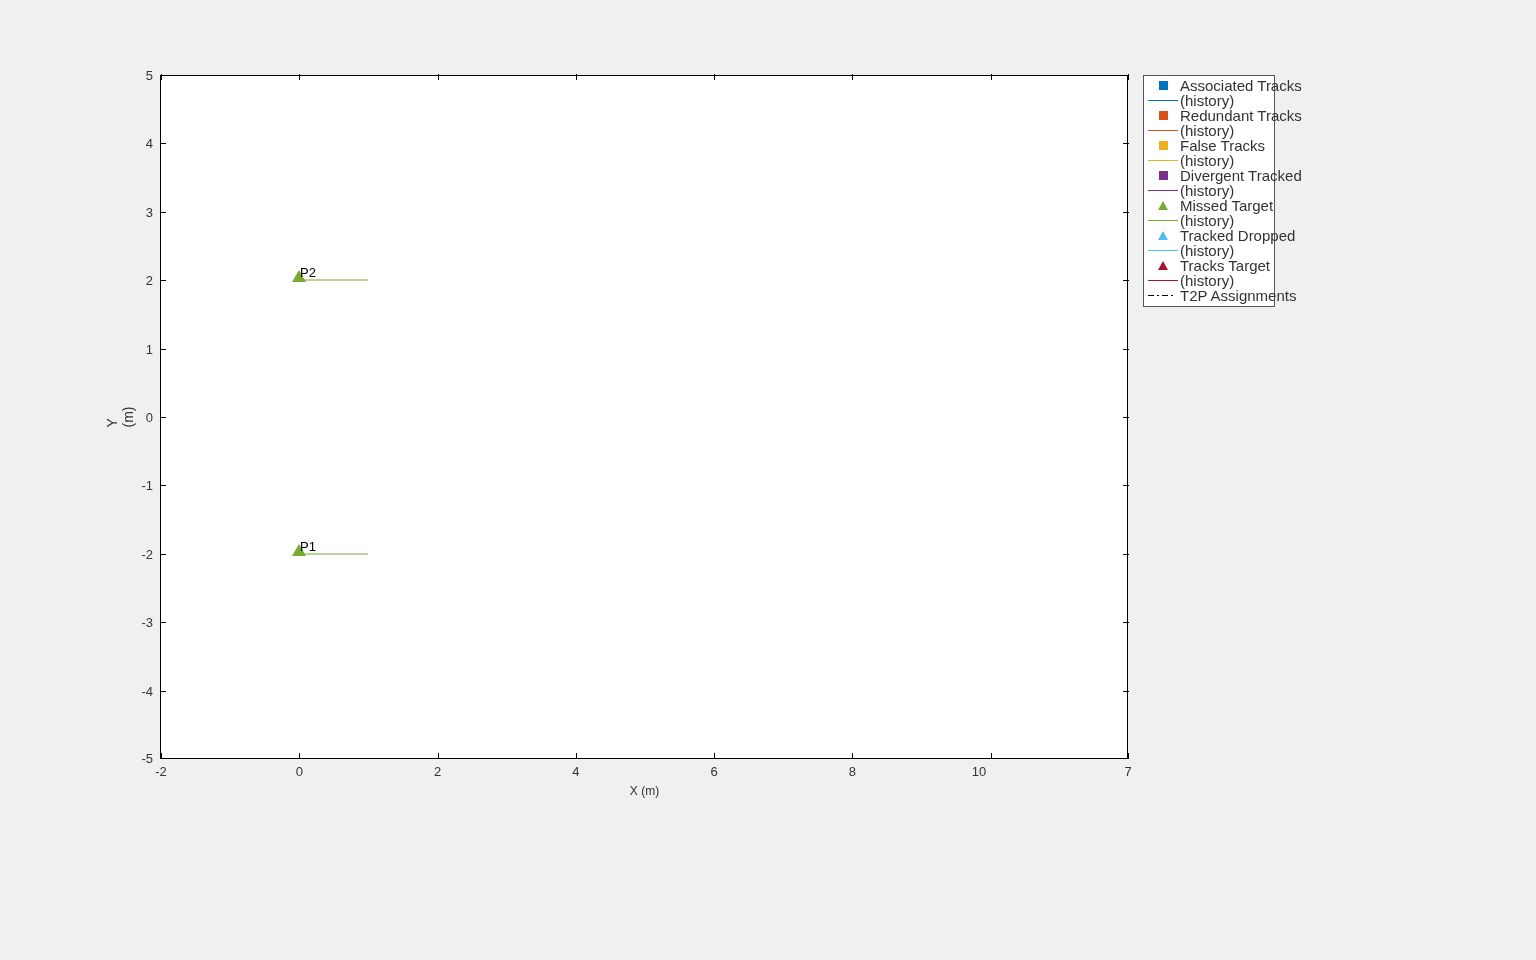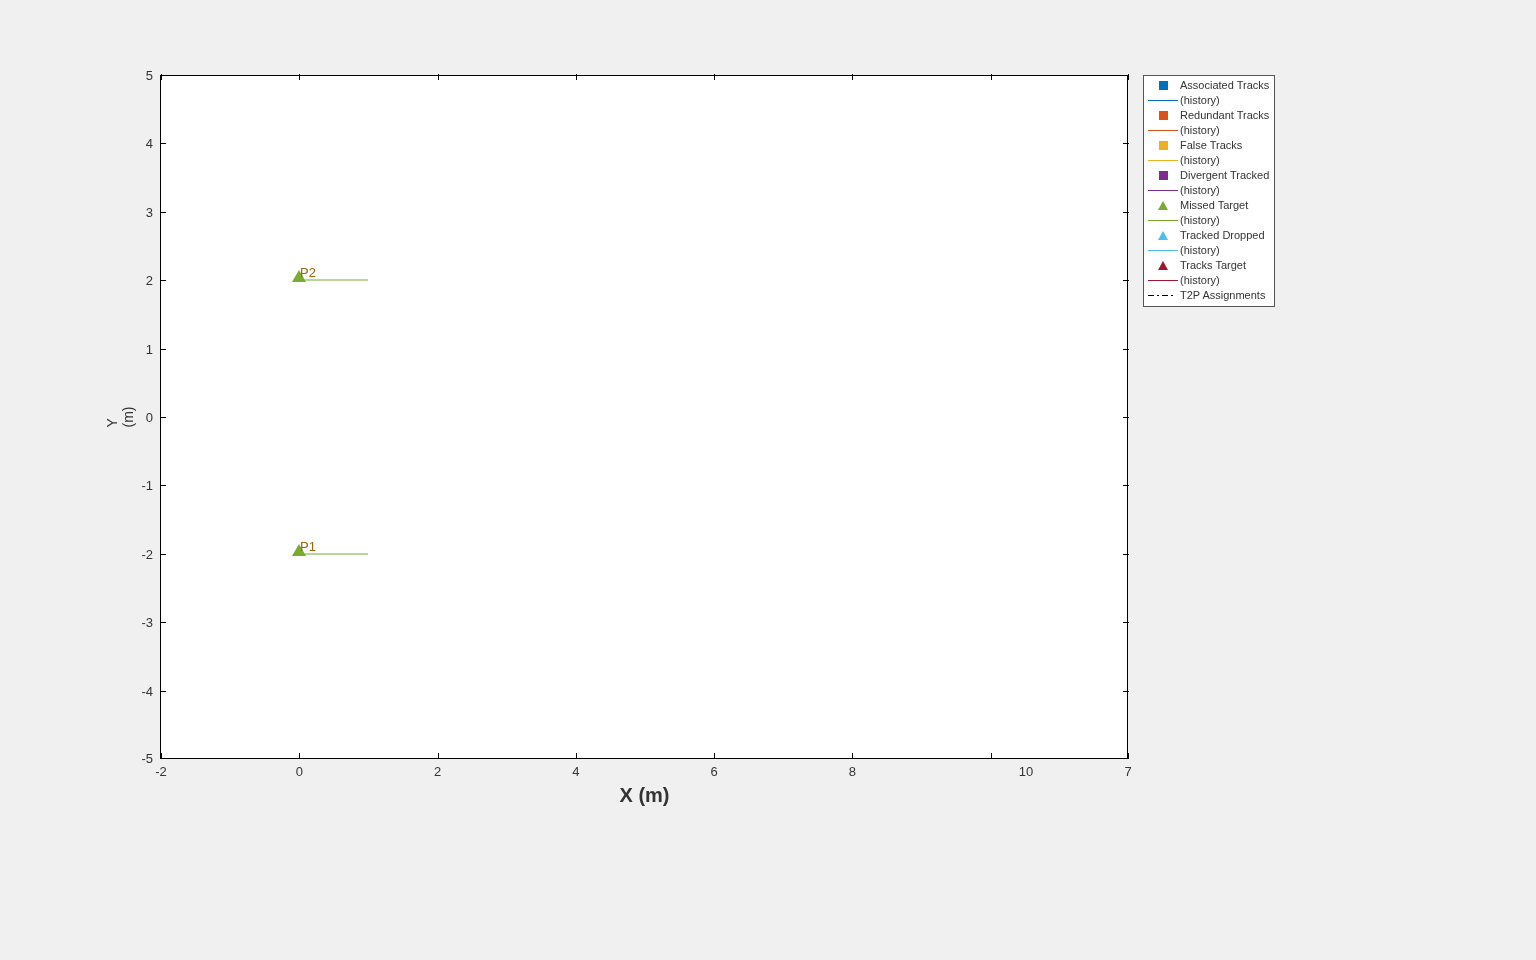--- a/index.html
+++ b/index.html
@@ -68,22 +68,21 @@
     transform: translate(-8px, -50%);
     font-size: 13px;
     color: #333;
     text-align: right;
   }
   .xlabel {
     position: absolute;
     left: 50%;
     top: 100%;
     transform: translate(-50%, 26px);
-    font-size: 20px;
-    font-weight: bold;
+    font-size: 12px;
   }
   .ylabel {
     position: absolute;
     right: 100%;
     top: 50%;
     transform: translate(-30px, -50%) rotate(-90deg);
     transform-origin: center;
     font-size: 14px;
   }
   .triangle {
@@ -96,21 +95,21 @@
     transform: translate(-7px, -10px);
   }
   .history-line {
     position: absolute;
     height: 1px;
     transform: translateY(-0.5px);
   }
   .point-label {
     position: absolute;
     font-size: 13px;
-    color: #a16207;
+    color: #000000;
     transform: translate(-3px, -15px);
   }
   .legend {
     position: absolute;
     left: 1143px;
     top: 75px;
     width: 132px;
     background: #ffffff;
     border: 1px solid #555;
     box-sizing: border-box;
@@ -125,21 +124,21 @@
   .legend-icon {
     width: 30px;
     height: 14px;
     display: flex;
     align-items: center;
     justify-content: center;
     flex-shrink: 0;
     position: relative;
   }
   .legend-text {
-    font-size: 11px;
+    font-size: 15px;
     color: #333;
     white-space: nowrap;
     margin-left: 2px;
   }
   .sq {
     width: 9px;
     height: 9px;
   }
   .tri-leg {
     width: 0;
@@ -211,21 +210,21 @@
   <div class="tick-x" style="left:691.43px"></div>
   <div class="tick-x" style="left:829.71px"></div>
   <div class="tick-x" style="left:967px"></div>
 
   <div class="xtick-label" style="left:0px">-2</div>
   <div class="xtick-label" style="left:138.29px">0</div>
   <div class="xtick-label" style="left:276.57px">2</div>
   <div class="xtick-label" style="left:414.86px">4</div>
   <div class="xtick-label" style="left:553.14px">6</div>
   <div class="xtick-label" style="left:691.43px">8</div>
-  <div class="xtick-label" style="left:865px">10</div>
+  <div class="xtick-label" style="left:818px">10</div>
   <div class="xtick-label" style="left:967px">7</div>
 
   <div class="tick-y" style="top:0px"></div>
   <div class="tick-y" style="top:68.4px"></div>
   <div class="tick-y" style="top:136.8px"></div>
   <div class="tick-y" style="top:205.2px"></div>
   <div class="tick-y" style="top:273.6px"></div>
   <div class="tick-y" style="top:342px"></div>
   <div class="tick-y" style="top:410.4px"></div>
   <div class="tick-y" style="top:478.8px"></div>

